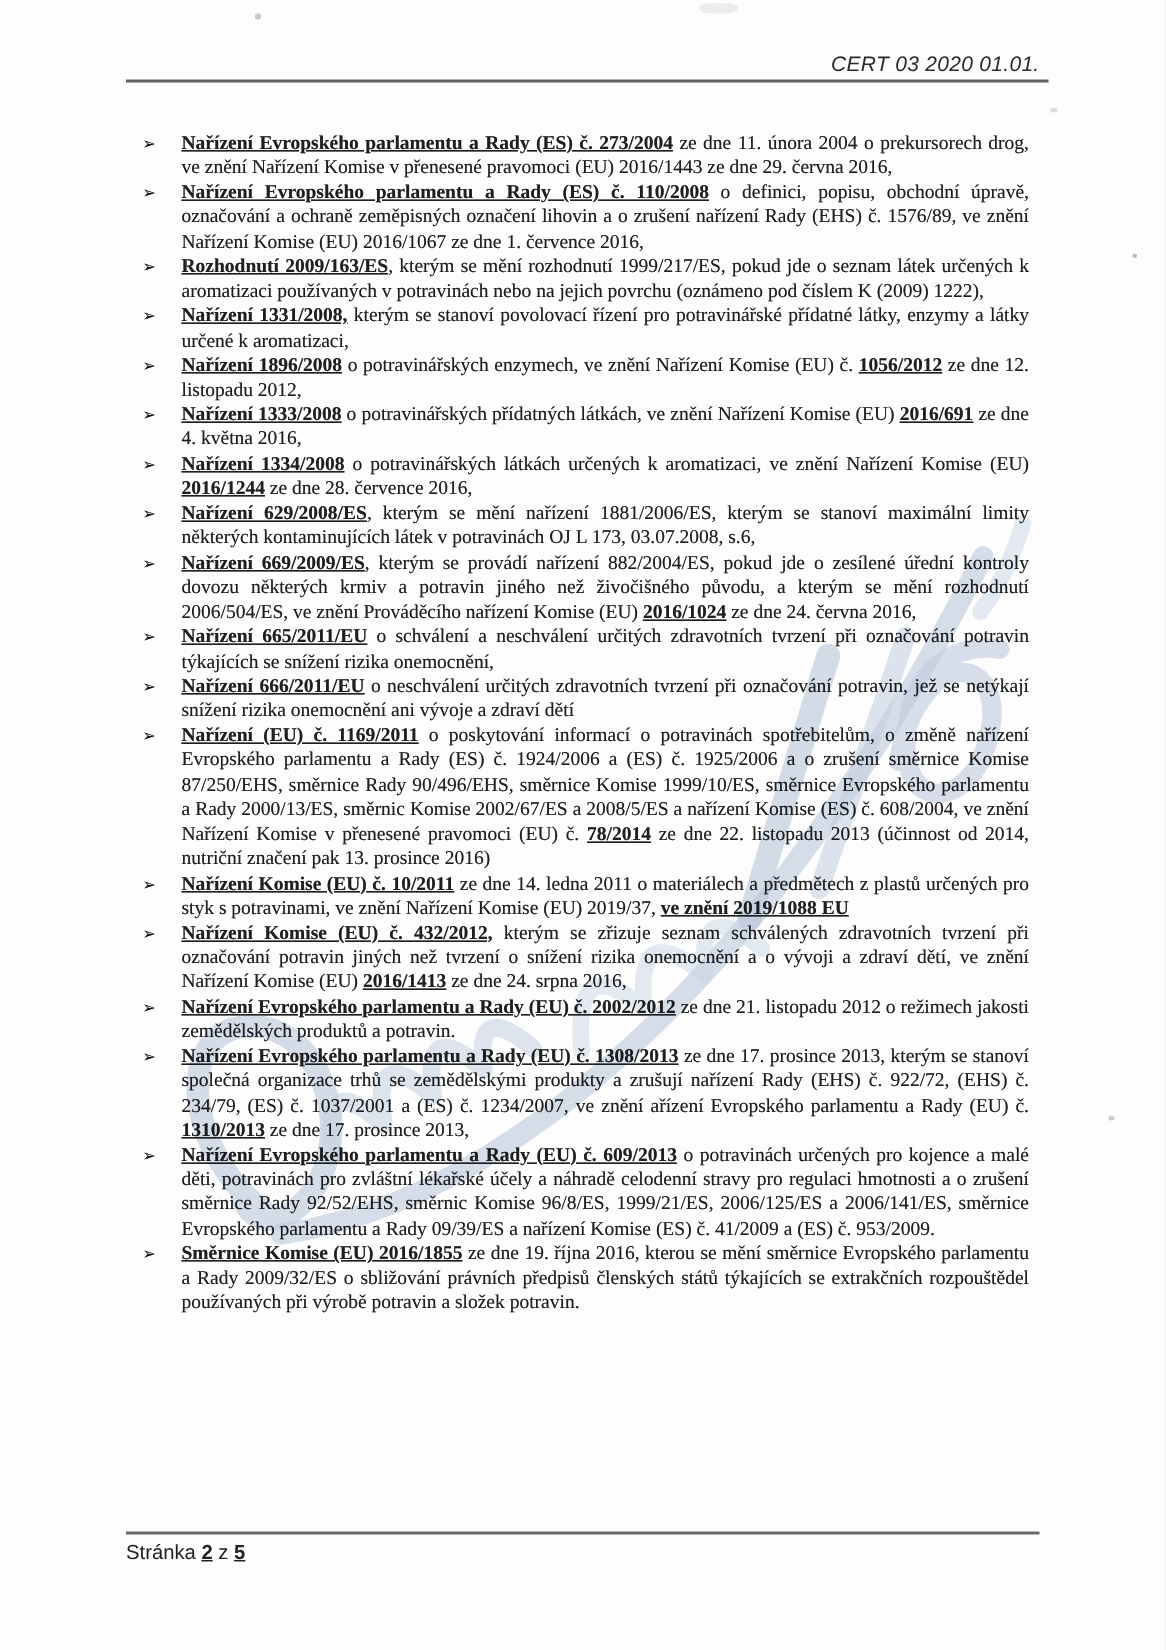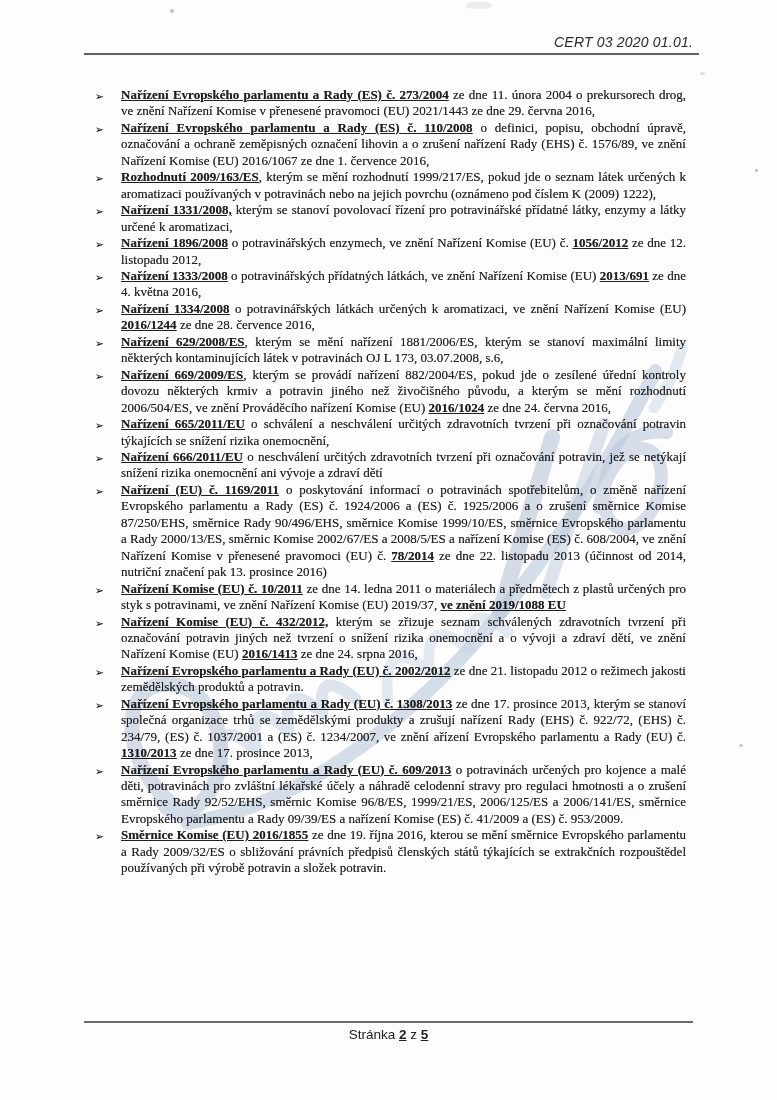--- a/index.html
+++ b/index.html
@@ -21,21 +21,21 @@
     text-shadow:0 0 .4px rgba(20,20,20,.55);
   }
   .item{position:relative;padding-left:27px;}
   .arrow{
     position:absolute;left:1px;top:1px;
     font-family:"DejaVu Sans", sans-serif;font-size:10.5px;color:#141414;
   }
   .b{font-weight:bold;text-decoration:underline;}
   .footer{
     position:absolute;top:1021px;left:84px;width:609px;
-    border-top:2px solid #6a6a6a;text-align:center;
+    border-top:2px solid #6a6a6a;
     font-family:"Liberation Sans", sans-serif;font-size:13.5px;color:#222;
     padding-top:4px;
   }
   .footer span{white-space:pre;}
   .watermark{
     position:absolute;left:0;top:0;z-index:6;pointer-events:none;
     mix-blend-mode:multiply;
   }
   .speck{position:absolute;border-radius:50%;pointer-events:none;}
   .speck.s1{left:170px;top:9px;width:4px;height:4px;background:#9b9b9b;opacity:.55;}
@@ -47,26 +47,26 @@
 </head>
 <body>
 
 <div class="page">
 
   <div class="header">
     <span>CERT 03 2020 01.01.</span>
   </div>
 
   <div class="content">
-      <div class="item"><span class="arrow">➢</span><span><span class="b">Nařízení Evropského parlamentu a Rady (ES) č. 273/2004</span><span> ze dne 11. února 2004 o prekursorech drog, ve znění Nařízení Komise v přenesené pravomoci (EU) 2021/1443 ze dne 29. června 2016,</span></span></div>
+      <div class="item"><span class="arrow">➢</span><span><span class="b">Nařízení Evropského parlamentu a Rady (ES) č. 273/2004</span><span> ze dne 11. února 2004 o prekursorech drog, ve znění Nařízení Komise v přenesené pravomoci (EU) 2016/1443 ze dne 29. června 2016,</span></span></div>
       <div class="item"><span class="arrow">➢</span><span><span class="b">Nařízení Evropského parlamentu a Rady (ES) č. 110/2008</span><span> o definici, popisu, obchodní úpravě, označování a ochraně zeměpisných označení lihovin a o zrušení nařízení Rady (EHS) č. 1576/89, ve znění Nařízení Komise (EU) 2016/1067 ze dne 1. července 2016,</span></span></div>
       <div class="item"><span class="arrow">➢</span><span><span class="b">Rozhodnutí 2009/163/ES</span><span>, kterým se mění rozhodnutí 1999/217/ES, pokud jde o seznam látek určených k aromatizaci používaných v potravinách nebo na jejich povrchu (oznámeno pod číslem K (2009) 1222),</span></span></div>
       <div class="item"><span class="arrow">➢</span><span><span class="b">Nařízení 1331/2008,</span><span> kterým se stanoví povolovací řízení pro potravinářské přídatné látky, enzymy a látky určené k aromatizaci,</span></span></div>
       <div class="item"><span class="arrow">➢</span><span><span class="b">Nařízení 1896/2008</span><span> o potravinářských enzymech, ve znění Nařízení Komise (EU) č. </span><span class="b">1056/2012</span><span> ze dne 12. listopadu 2012,</span></span></div>
-      <div class="item"><span class="arrow">➢</span><span><span class="b">Nařízení 1333/2008</span><span> o potravinářských přídatných látkách, ve znění Nařízení Komise (EU) </span><span class="b">2013/691</span><span> ze dne 4. května 2016,</span></span></div>
+      <div class="item"><span class="arrow">➢</span><span><span class="b">Nařízení 1333/2008</span><span> o potravinářských přídatných látkách, ve znění Nařízení Komise (EU) </span><span class="b">2016/691</span><span> ze dne 4. května 2016,</span></span></div>
       <div class="item"><span class="arrow">➢</span><span><span class="b">Nařízení 1334/2008</span><span> o potravinářských látkách určených k aromatizaci, ve znění Nařízení Komise (EU) </span><span class="b">2016/1244</span><span> ze dne 28. července 2016,</span></span></div>
       <div class="item"><span class="arrow">➢</span><span><span class="b">Nařízení 629/2008/ES</span><span>, kterým se mění nařízení 1881/2006/ES, kterým se stanoví maximální limity některých kontaminujících látek v potravinách OJ L 173, 03.07.2008, s.6,</span></span></div>
       <div class="item"><span class="arrow">➢</span><span><span class="b">Nařízení 669/2009/ES</span><span>, kterým se provádí nařízení 882/2004/ES, pokud jde o zesílené úřední kontroly dovozu některých krmiv a potravin jiného než živočišného původu, a kterým se mění rozhodnutí 2006/504/ES, ve znění Prováděcího nařízení Komise (EU) </span><span class="b">2016/1024</span><span> ze dne 24. června 2016,</span></span></div>
       <div class="item"><span class="arrow">➢</span><span><span class="b">Nařízení 665/2011/EU</span><span> o schválení a neschválení určitých zdravotních tvrzení při označování potravin týkajících se snížení rizika onemocnění,</span></span></div>
       <div class="item"><span class="arrow">➢</span><span><span class="b">Nařízení 666/2011/EU</span><span> o neschválení určitých zdravotních tvrzení při označování potravin, jež se netýkají snížení rizika onemocnění ani vývoje a zdraví dětí</span></span></div>
       <div class="item"><span class="arrow">➢</span><span><span class="b">Nařízení (EU) č. 1169/2011</span><span>  o poskytování informací o potravinách spotřebitelům, o změně nařízení Evropského parlamentu a Rady (ES) č. 1924/2006 a (ES) č. 1925/2006 a o zrušení směrnice Komise 87/250/EHS, směrnice Rady 90/496/EHS, směrnice Komise 1999/10/ES, směrnice Evropského parlamentu a Rady 2000/13/ES, směrnic Komise 2002/67/ES a 2008/5/ES a nařízení Komise (ES) č. 608/2004, ve znění Nařízení Komise v přenesené pravomoci (EU) č. </span><span class="b">78/2014</span><span> ze dne 22. listopadu 2013 (účinnost od 2014, nutriční značení pak 13. prosince 2016)</span></span></div>
       <div class="item"><span class="arrow">➢</span><span><span class="b">Nařízení Komise (EU) č. 10/2011</span><span> ze dne 14. ledna 2011 o materiálech a předmětech z plastů určených pro styk s potravinami, ve znění Nařízení Komise (EU) 2019/37, </span><span class="b">ve znění 2019/1088 EU</span></span></div>
       <div class="item"><span class="arrow">➢</span><span><span class="b">Nařízení Komise (EU) č. 432/2012,</span><span> kterým se zřizuje seznam schválených zdravotních tvrzení při označování potravin jiných než tvrzení o snížení rizika onemocnění a o vývoji a zdraví dětí, ve znění Nařízení Komise (EU) </span><span class="b">2016/1413</span><span> ze dne 24. srpna 2016,</span></span></div>
       <div class="item"><span class="arrow">➢</span><span><span class="b">Nařízení Evropského parlamentu a Rady (EU) č. 2002/2012</span><span> ze dne 21. listopadu 2012 o režimech jakosti zemědělských produktů a potravin.</span></span></div>
       <div class="item"><span class="arrow">➢</span><span><span class="b">Nařízení Evropského parlamentu a Rady (EU) č. 1308/2013</span><span> ze dne 17. prosince 2013, kterým se stanoví společná organizace trhů se zemědělskými produkty a zrušují nařízení Rady (EHS) č. 922/72, (EHS) č. 234/79, (ES) č. 1037/2001 a (ES) č. 1234/2007, ve znění ařízení Evropského parlamentu a Rady (EU) č. </span><span class="b">1310/2013</span><span> ze dne 17. prosince 2013,</span></span></div>

